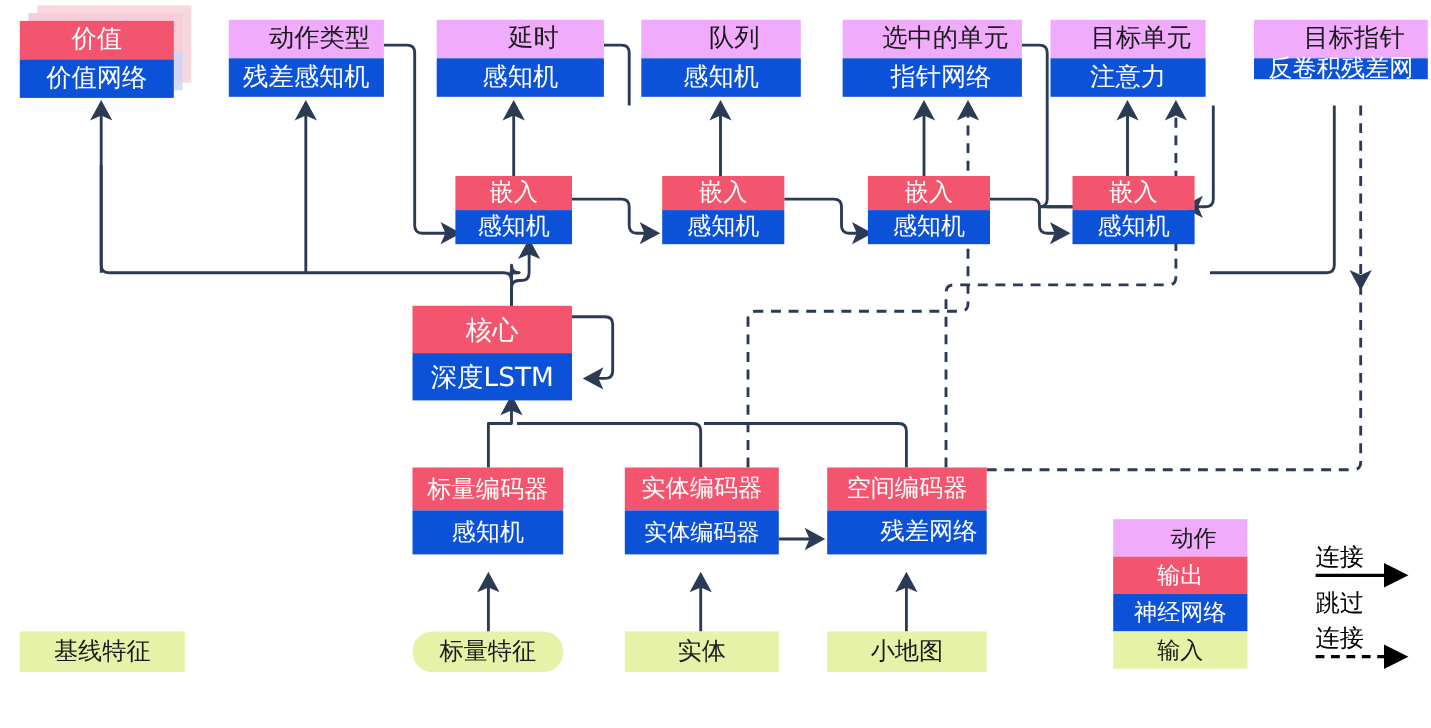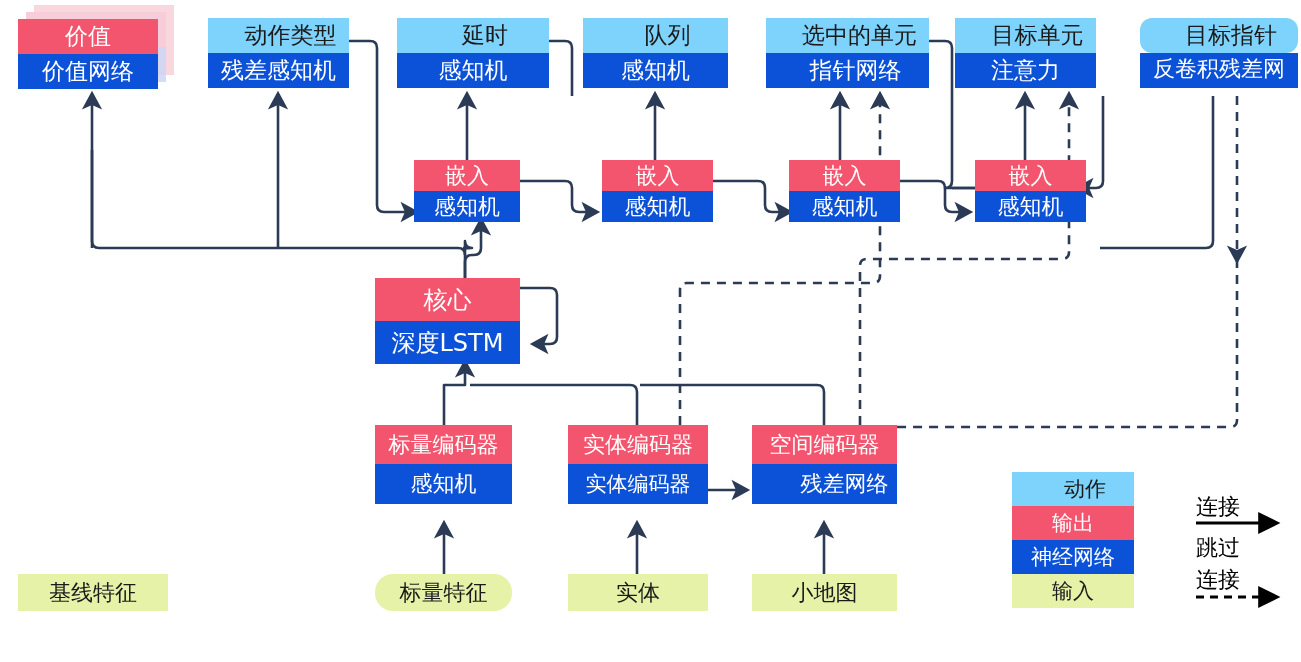--- a/index.html
+++ b/index.html
@@ -4,21 +4,21 @@
 <style>
   html,body{margin:0;padding:0;background:#ffffff;}
   #stage{position:relative;width:1301px;height:662px;background:#ffffff;
          font-family:"DejaVu Sans","Liberation Sans",sans-serif;overflow:hidden;}
   svg#wires{position:absolute;left:0;top:0;width:1301px;height:662px;}
 
   .node{position:absolute;box-sizing:border-box;}
   .cell{display:flex;align-items:center;justify-content:center;
         box-sizing:border-box;white-space:nowrap;line-height:1;}
 
-  .c-action{background:#7dd3fc;color:#1a1a1a;padding-left:24px;}
+  .c-action{background:#f0abfc;color:#1a1a1a;padding-left:24px;}
   .c-output{background:#F4556E;color:#ffffff;}
   .c-net   {background:#0B52D8;color:#ffffff;}
   .c-input {background:#E6F2A8;color:#1a1a1a;}
 
   .ghost{position:absolute;box-sizing:border-box;}
 
   .legend-box{position:absolute;}
   .legend-row{box-sizing:border-box;display:flex;align-items:center;justify-content:center;white-space:nowrap;}
   .legend-text{position:absolute;color:#000;white-space:nowrap;text-align:left;}
 </style>
@@ -141,22 +141,22 @@
     <div class="cell c-action" style="height:35px;font-size:23px;">选中的单元</div>
     <div class="cell c-net" style="height:35px;font-size:23px;padding-left:16px;">指针网络</div>
   </div>
 
   <div class="node" style="left:955px;top:18px;width:141px;height:70px;">
     <div class="cell c-action" style="height:35px;font-size:23px;">目标单元</div>
     <div class="cell c-net" style="height:35px;font-size:23px;">注意力</div>
   </div>
 
   <div class="node" style="left:1140px;top:18px;width:158px;height:70px;">
-    <div class="cell c-action" style="height:35px;font-size:23px;border-radius:12px;">目标指针</div>
-    <div class="cell c-net" style="height:35px;font-size:22px;font-family:Liberation Mono, monospace;">反卷积残差网</div>
+    <div class="cell c-action" style="height:35px;font-size:23px;">目标指针</div>
+    <div class="cell c-net" style="height:19px;font-size:22px;">反卷积残差网</div>
   </div>
 
   <div class="node" style="left:414px;top:160px;width:106px;height:62px;">
     <div class="cell c-output" style="height:31px;font-size:22px;">嵌入</div>
     <div class="cell c-net" style="height:31px;font-size:22px;">感知机</div>
   </div>
 
   <div class="node" style="left:602px;top:160px;width:111px;height:62px;">
     <div class="cell c-output" style="height:31px;font-size:22px;">嵌入</div>
     <div class="cell c-net" style="height:31px;font-size:22px;">感知机</div>

